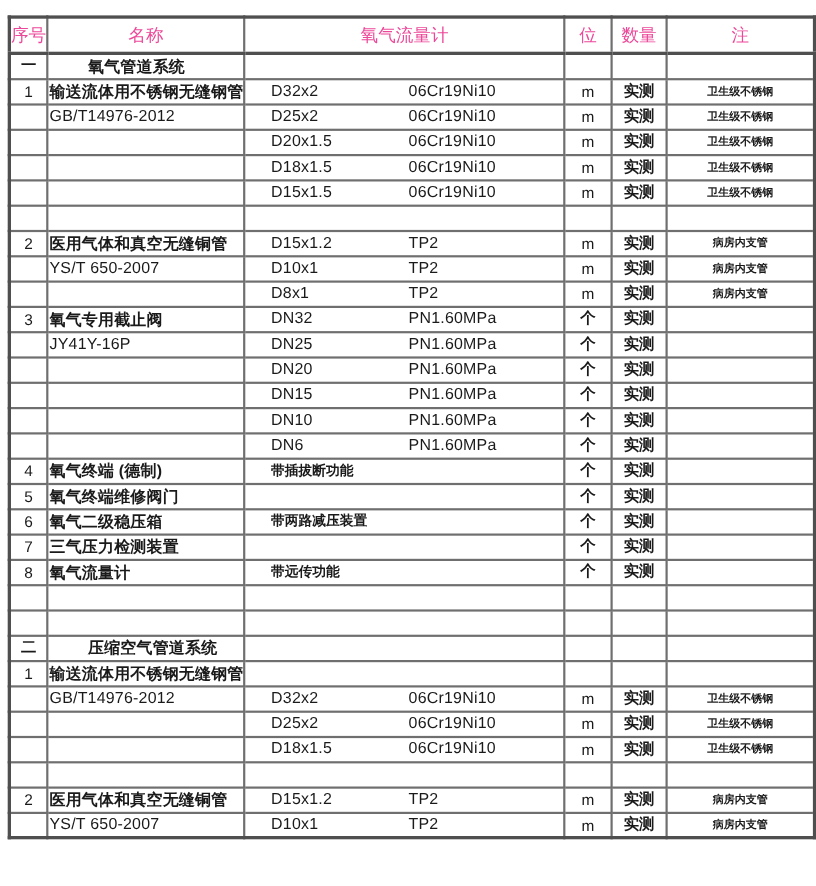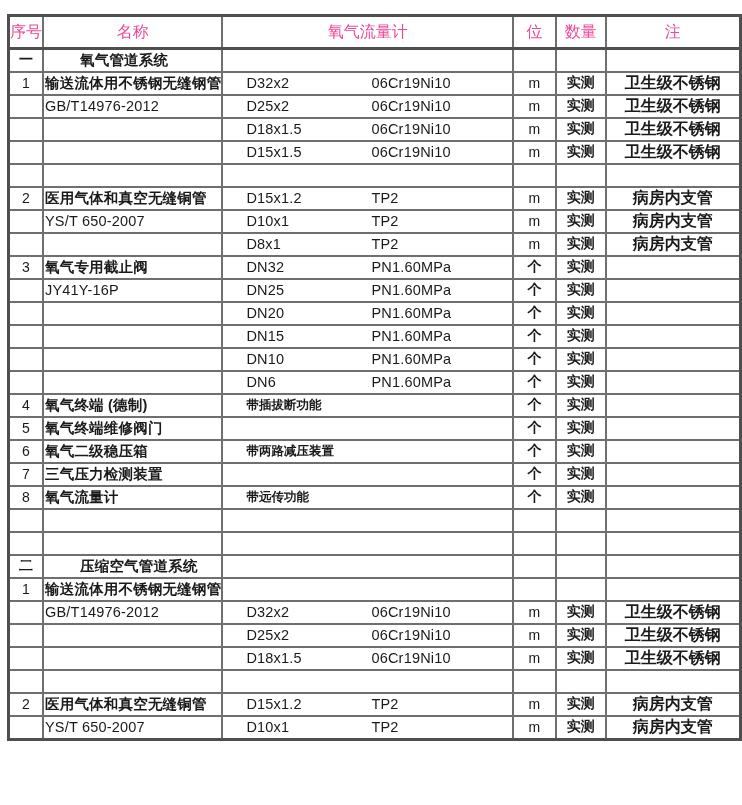--- a/index.html
+++ b/index.html
@@ -36,21 +36,21 @@
   tr.section td.name { padding-left:36px; }
   td.spec { position:relative; text-align:center; font-size:14.5px; letter-spacing:0.2px; }
   td.spec .spec1 { position:absolute; left:23px; top:50%; transform:translateY(-50%); }
   td.spec .spec2 { position:absolute; left:148px; top:50%; transform:translateY(-50%); }
   td.unit { text-align:center; font-size:14px; }
   td.qty  { text-align:center; font-size:14px; }
   td.note { text-align:center; font-size:14px; }
 
   
   .cn { font-weight:bold; font-size:12.5px; letter-spacing:0; }
-  td.note .cn, td.note.cn { font-size:16px; }
+  td.note .cn, td.note.cn { font-size:10px; }
 </style>
 </head>
 <body>
 
 <div class="sheet">
   <table class="schedule">
     <colgroup>
       <col class="c-no">
         <col class="c-name">
         <col class="c-spec">
@@ -99,20 +99,31 @@
       <span class="spec2">06Cr19Ni10</span>
     </td>
     <td class="unit">m</td>
     <td class="qty cn">实测</td>
     <td class="note cn">卫生级不锈钢</td>
   </tr>
         <tr>
     <td class="no"></td>
     <td class="name"></td>
     <td class="spec">
+      <span class="spec1">D20x1.5</span>
+      <span class="spec2">06Cr19Ni10</span>
+    </td>
+    <td class="unit">m</td>
+    <td class="qty cn">实测</td>
+    <td class="note cn">卫生级不锈钢</td>
+  </tr>
+        <tr>
+    <td class="no"></td>
+    <td class="name"></td>
+    <td class="spec">
       <span class="spec1">D18x1.5</span>
       <span class="spec2">06Cr19Ni10</span>
     </td>
     <td class="unit">m</td>
     <td class="qty cn">实测</td>
     <td class="note cn">卫生级不锈钢</td>
   </tr>
         <tr>
     <td class="no"></td>
     <td class="name"></td>

